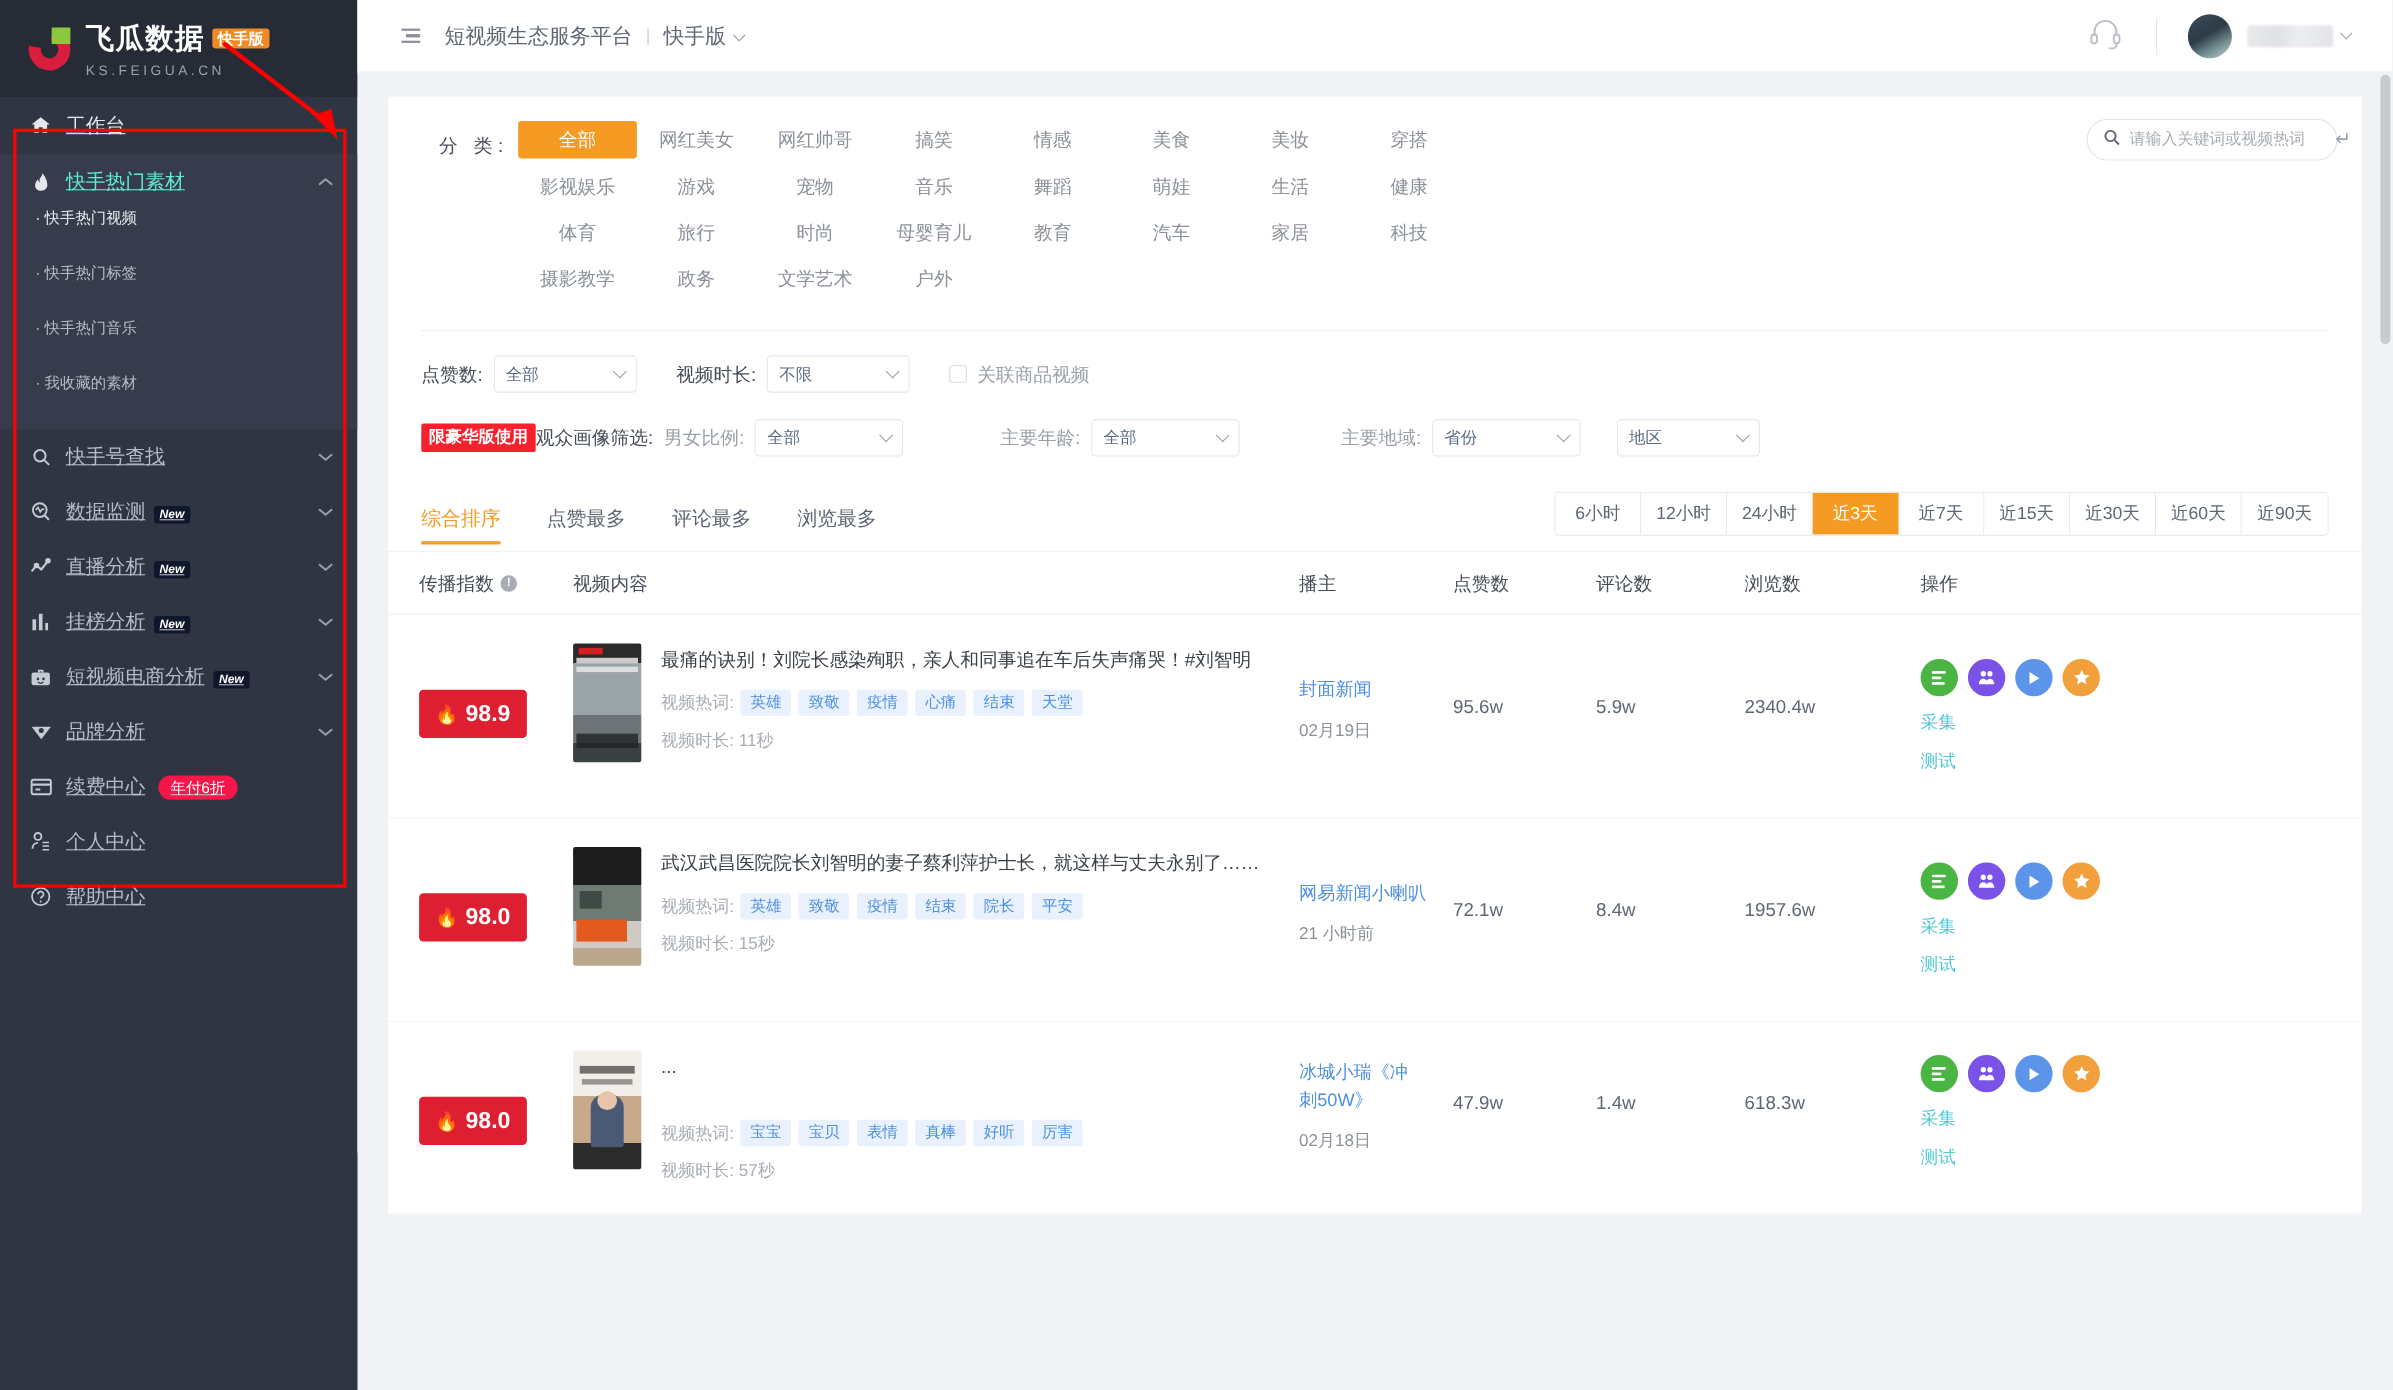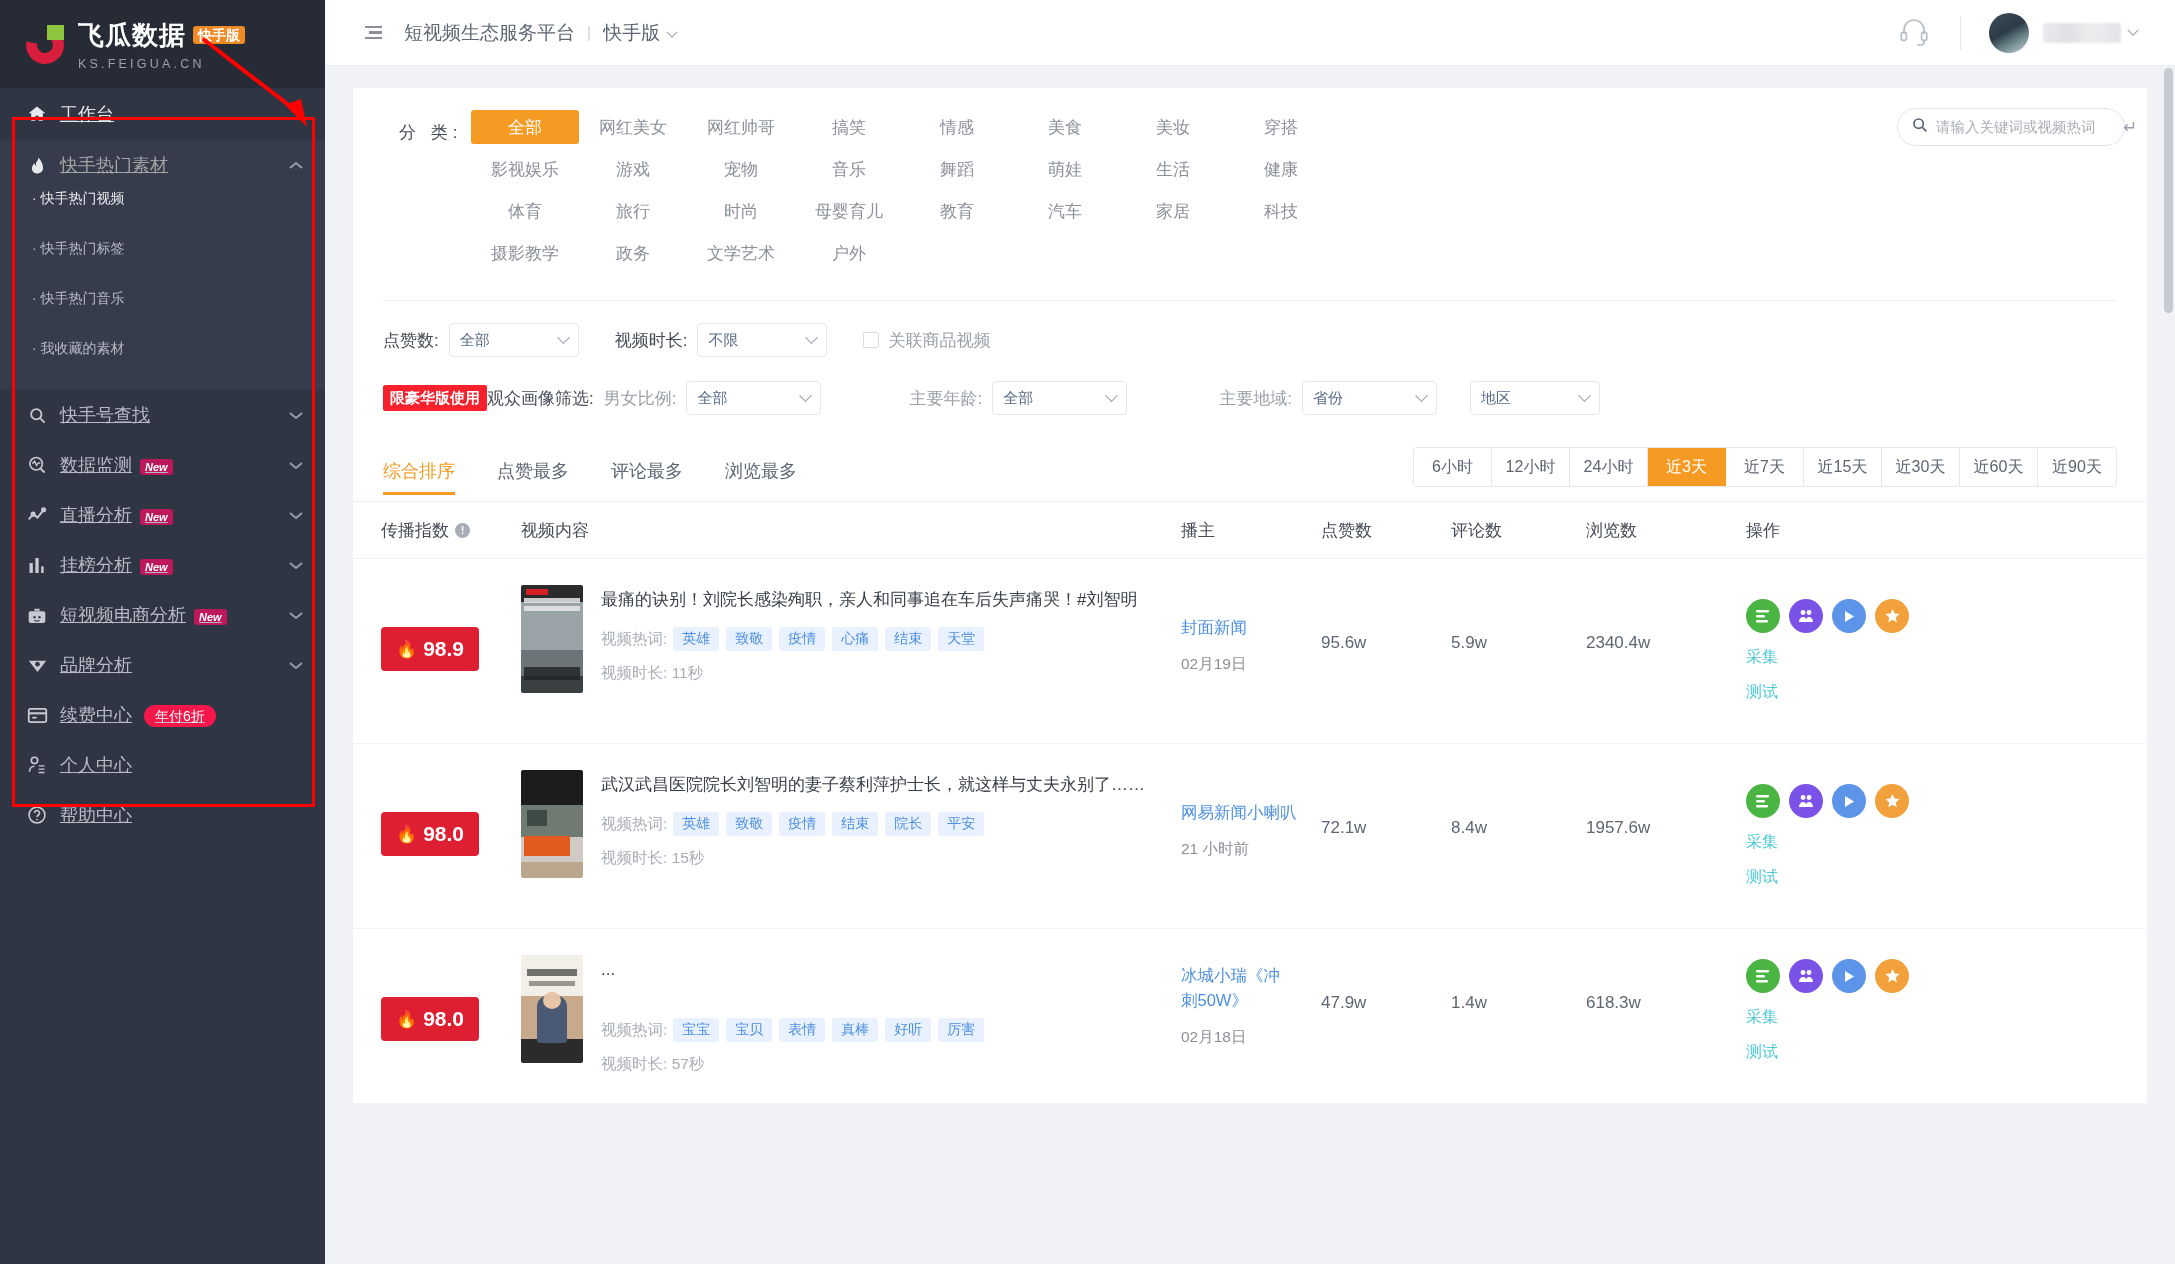--- a/index.html
+++ b/index.html
@@ -56,29 +56,29 @@
   }
   .nav-item .ico {
     width: 26px; flex: 0 0 26px; display: flex; align-items: center;
     justify-content: center; color: #c6cad3; margin-right: 10px;
   }
   .nav-item .lbl { flex: 1; text-decoration: underline; }
   .nav-item .chev {
     margin-right: 22px; color: #9aa0ab; font-size: 13px; line-height: 1;
   }
   .nav-item.home { height: 52px; color: #e6e8ec; }
-  .nav-item.active-group { background: #363c4b; color: #a3a3a3; }
+  .nav-item.active-group { background: #363c4b; color: #5eead4; }
   .sub-wrap { background: #363c4b; }
   .sub-item {
     height: 50px; display: flex; align-items: flex-start;
     padding-left: 32px; color: #b6bbc6; font-size: 14px; cursor: pointer;
   }
   .sub-item.sel { color: #e9ebee; }
   .badge-new {
-    background: #be185d; color:#fff; font-size: 11px; font-weight: bold;
+    background: #0f172a; color:#fff; font-size: 11px; font-weight: bold;
     border-radius: 3px; padding: 2px 5px; margin-left: 8px;
     font-style: italic; line-height: 1.1; text-align: center;
   }
   .badge-pill {
     background: #f5174a; color:#fff; font-size: 14px;
     border-radius: 12px; padding: 3px 11px; margin-left: 12px; line-height: 1.25;
   }
 
   
   .annot-rect {

